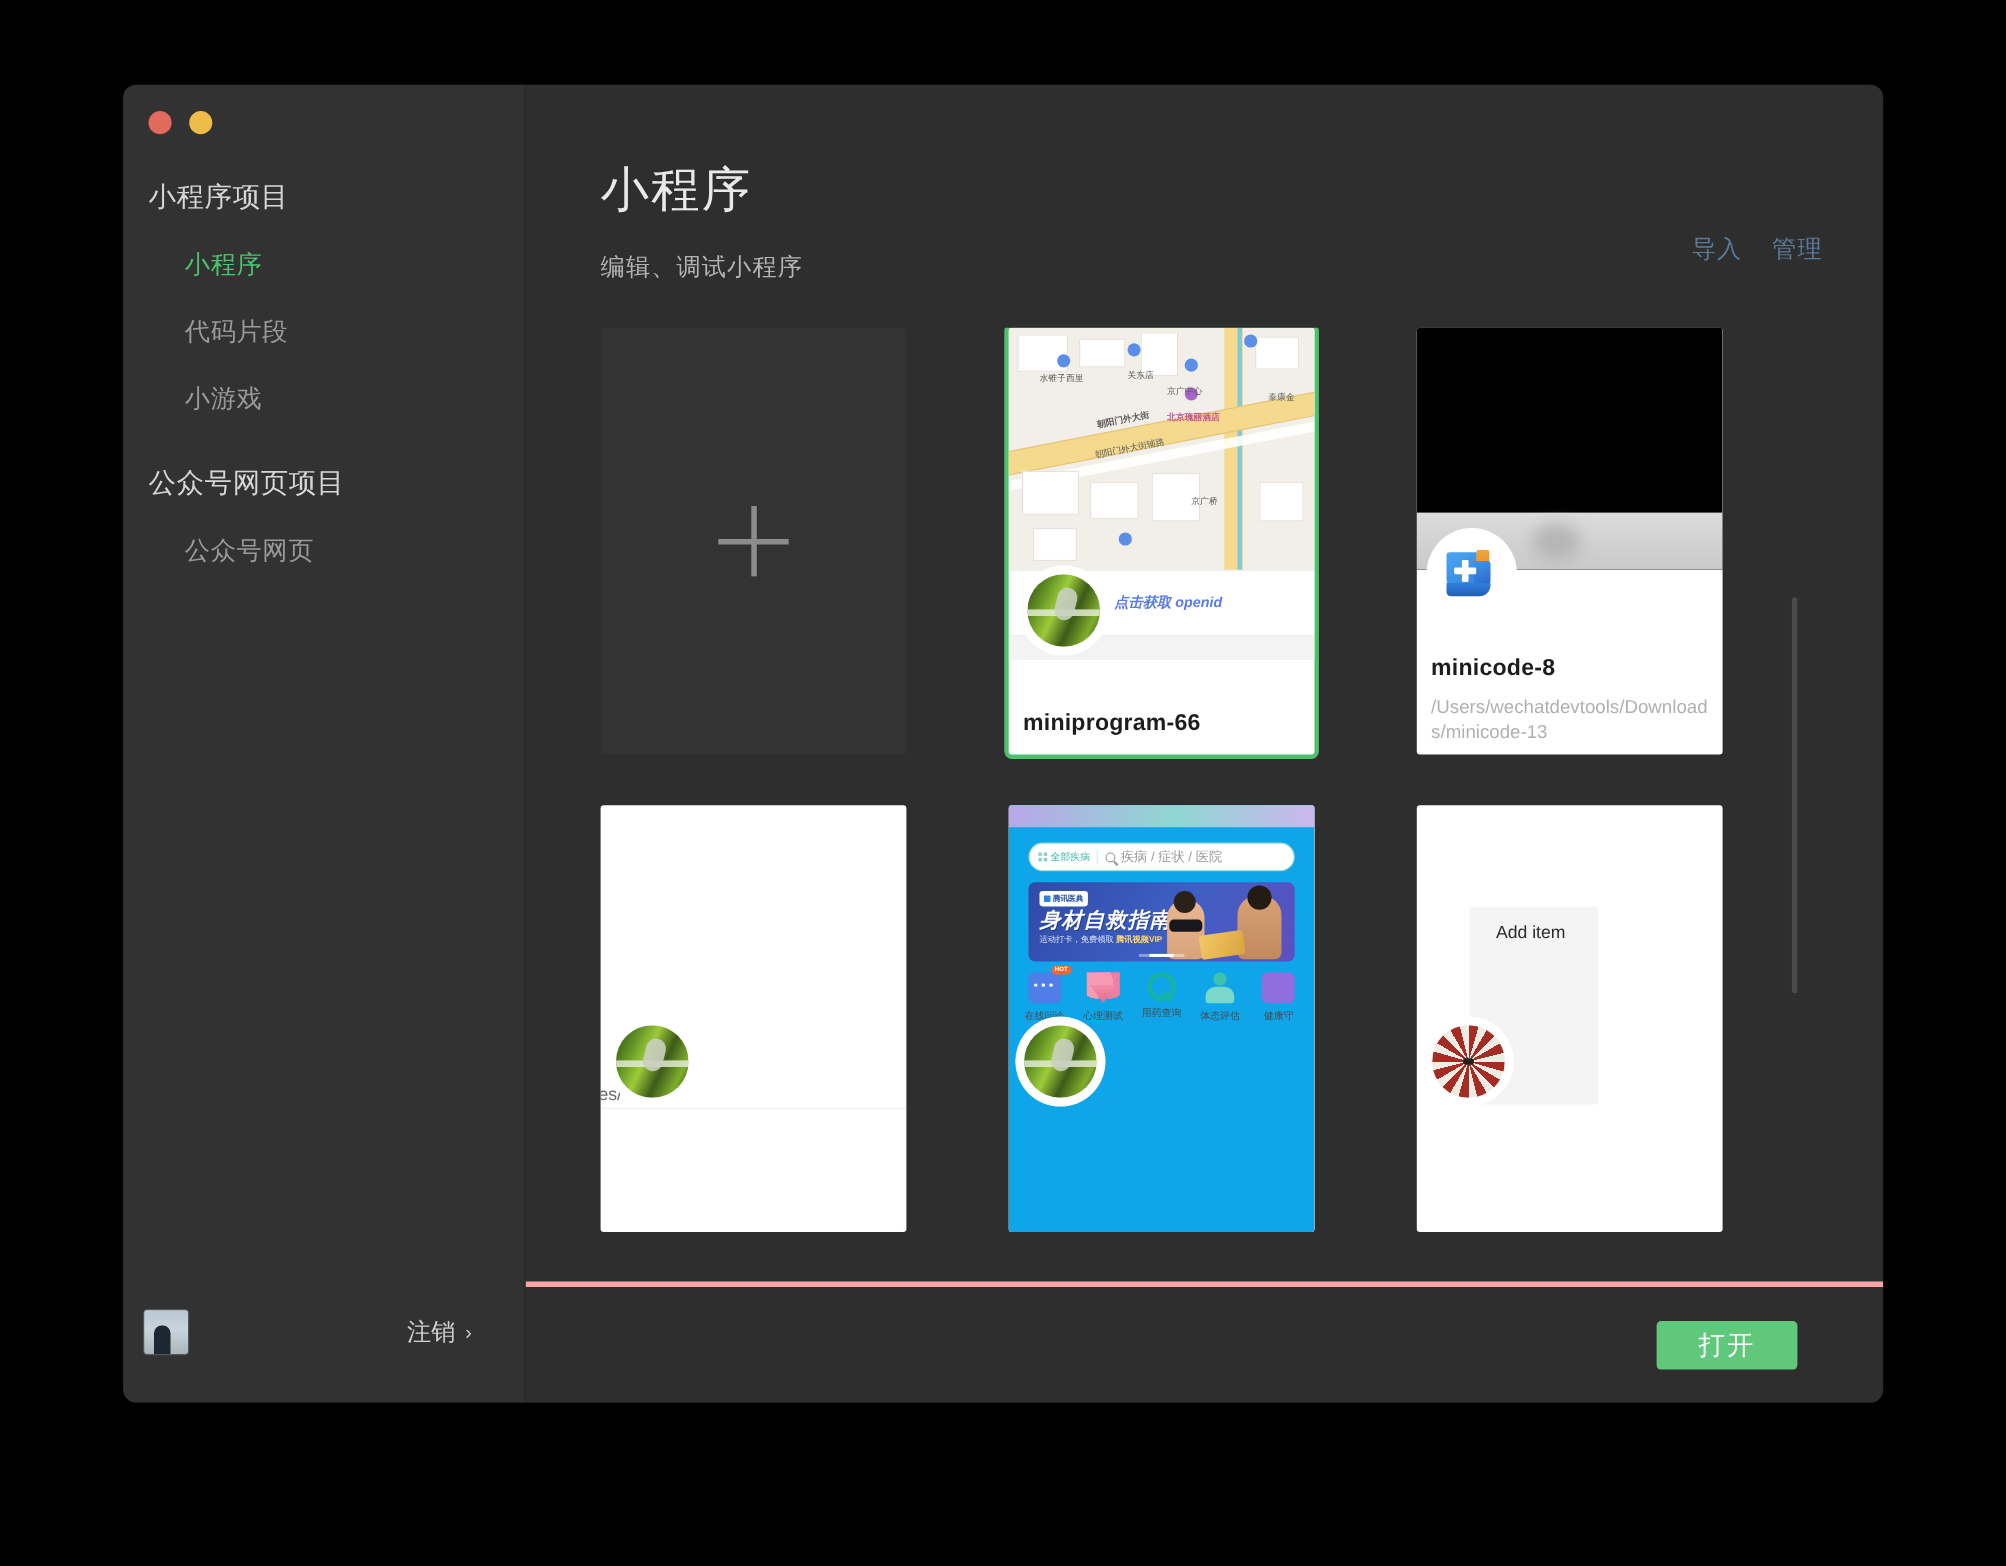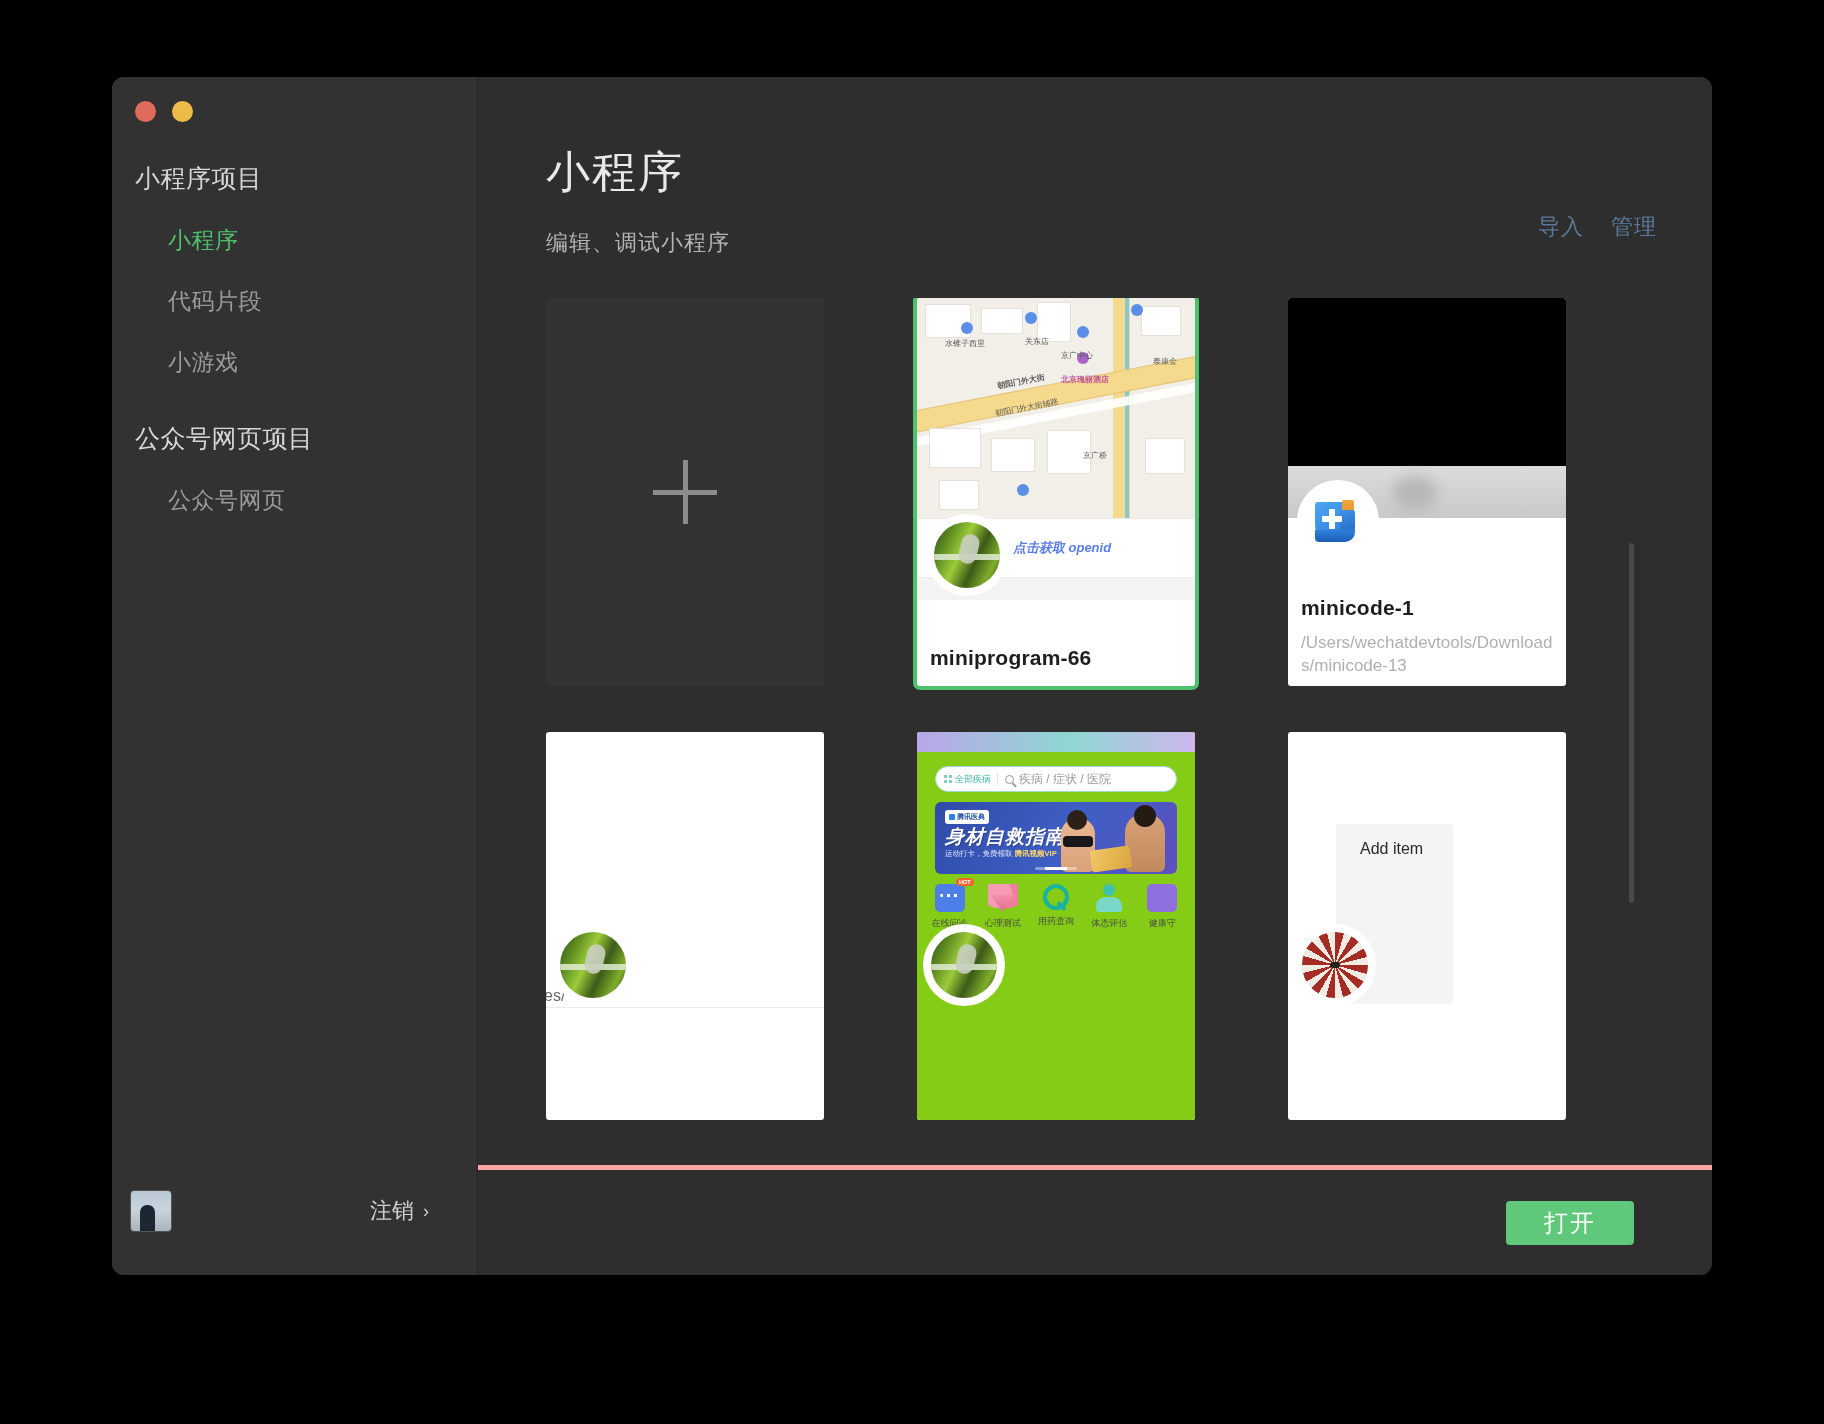--- a/index.html
+++ b/index.html
@@ -344,21 +344,21 @@
     letter-spacing:.2px;
   }
   .card-path {
     margin-top: 12px;
     font-size: 17px; color:#b0b0b0;
     line-height: 1.35;
     word-break: break-all;
   }
 
   
-  .med-screen { position:absolute; inset:0; background:#84cc16; }
+  .med-screen { position:absolute; inset:0; background:#0ea5e9; }
   .med-top-strip{
     position:absolute; left:0; right:0; top:0; height:20px;
     background:linear-gradient(90deg,#b9a6e8,#8fd7d2 55%,#cdb6ec);
   }
   .med-search{
     position:absolute; left:18px; top:34px; right:18px; height:26px;
     border:1px solid #9fdcd6; border-radius:13px;
     display:flex; align-items:center; background:#fff;
   }
   .med-search .allcat{
@@ -678,21 +678,21 @@
                   <div class="flagC"></div>
                   <div class="ribbon"></div>
                   <div class="cross-v"></div>
                   <div class="cross-h"></div>
                 </div>
               </div>
             </div>
           </div>
 
           <div class="card-body" style="padding-top:78px;">
-            <div class="card-name">minicode-1</div>
+            <div class="card-name">minicode-8</div>
             <div class="card-path">/Users/wechatdevtools/Downloads/minicode-13</div>
           </div>
         </div>
 
         <div class="card blank-card">
           <div class="leftover">es/</div>
           <div class="hrline"></div>
           <div class="badge" style="left:10px; top:196px;">
             <div class="badge-inner">
                 <div class="av-plant"></div>

